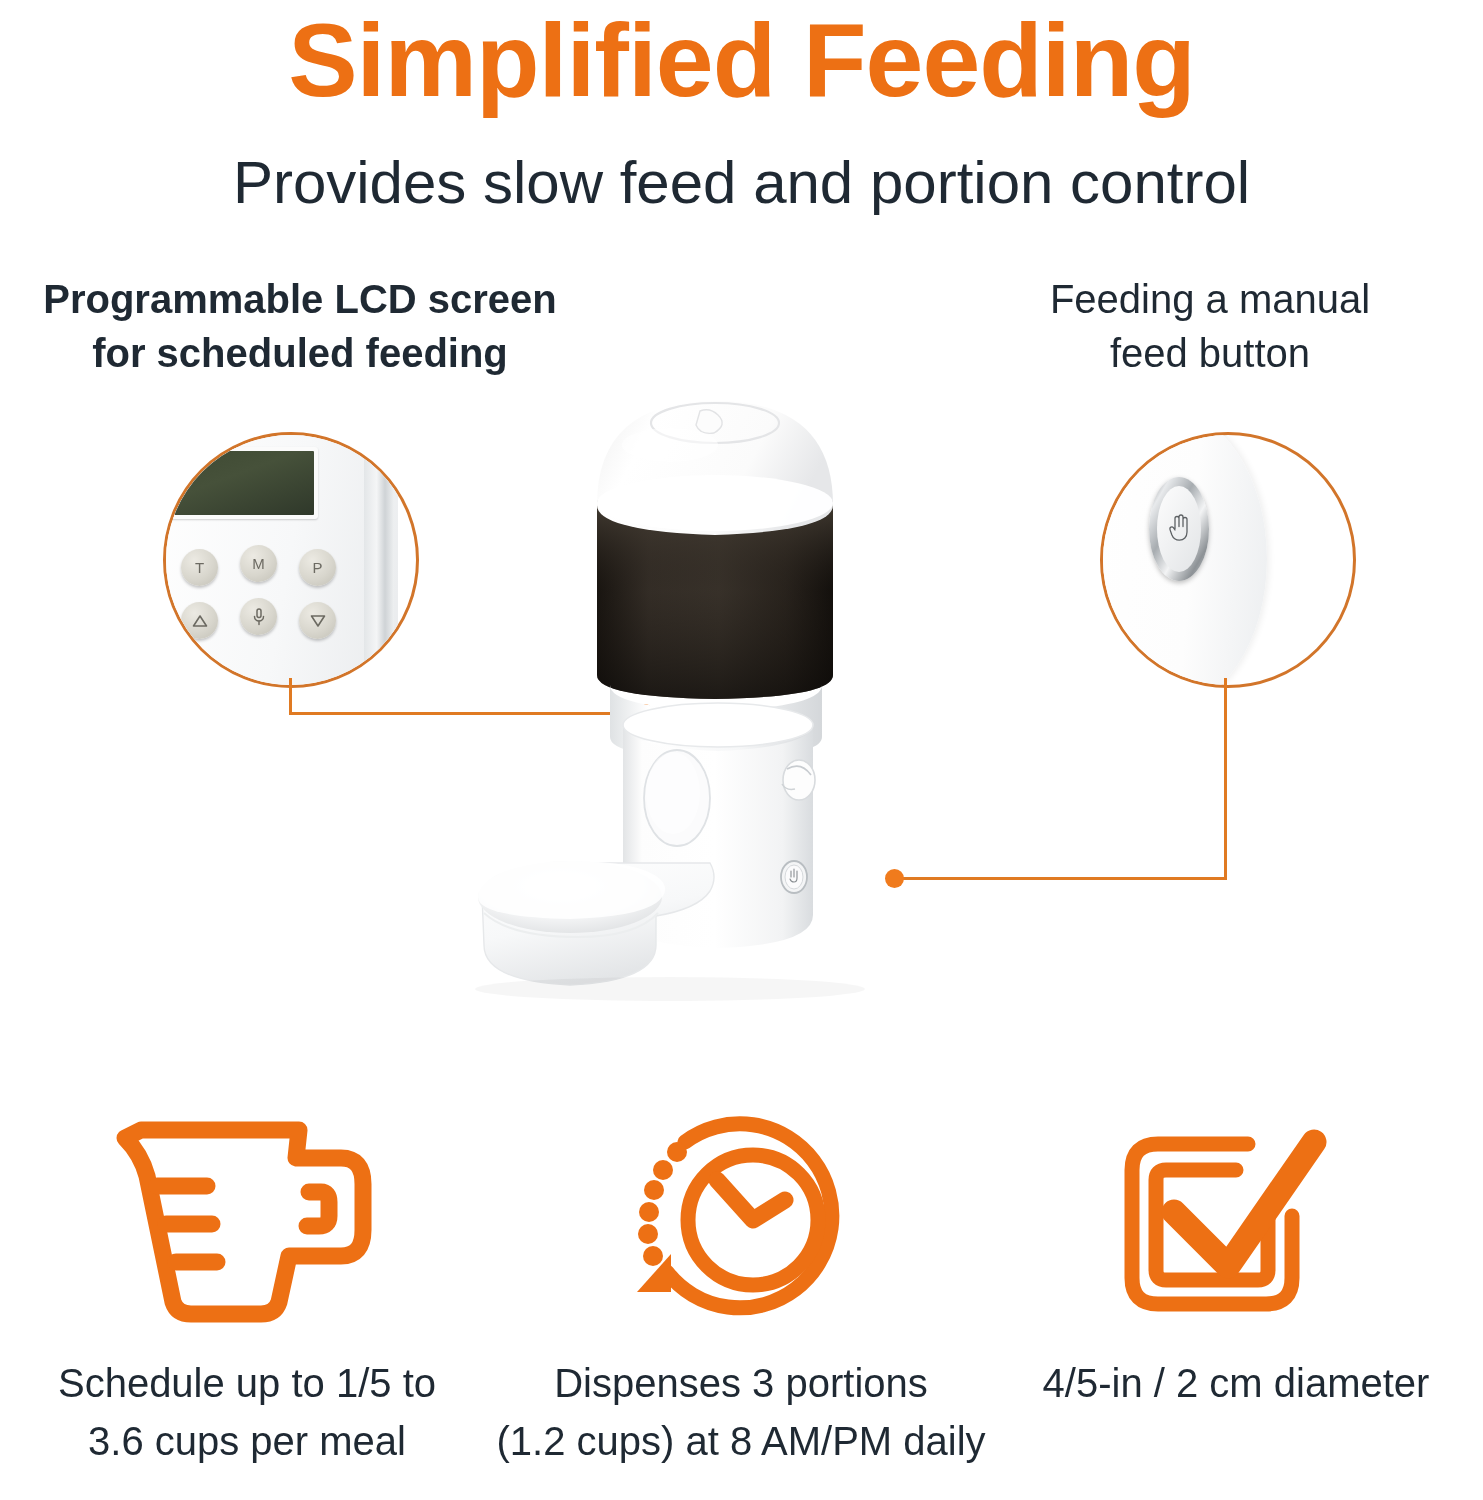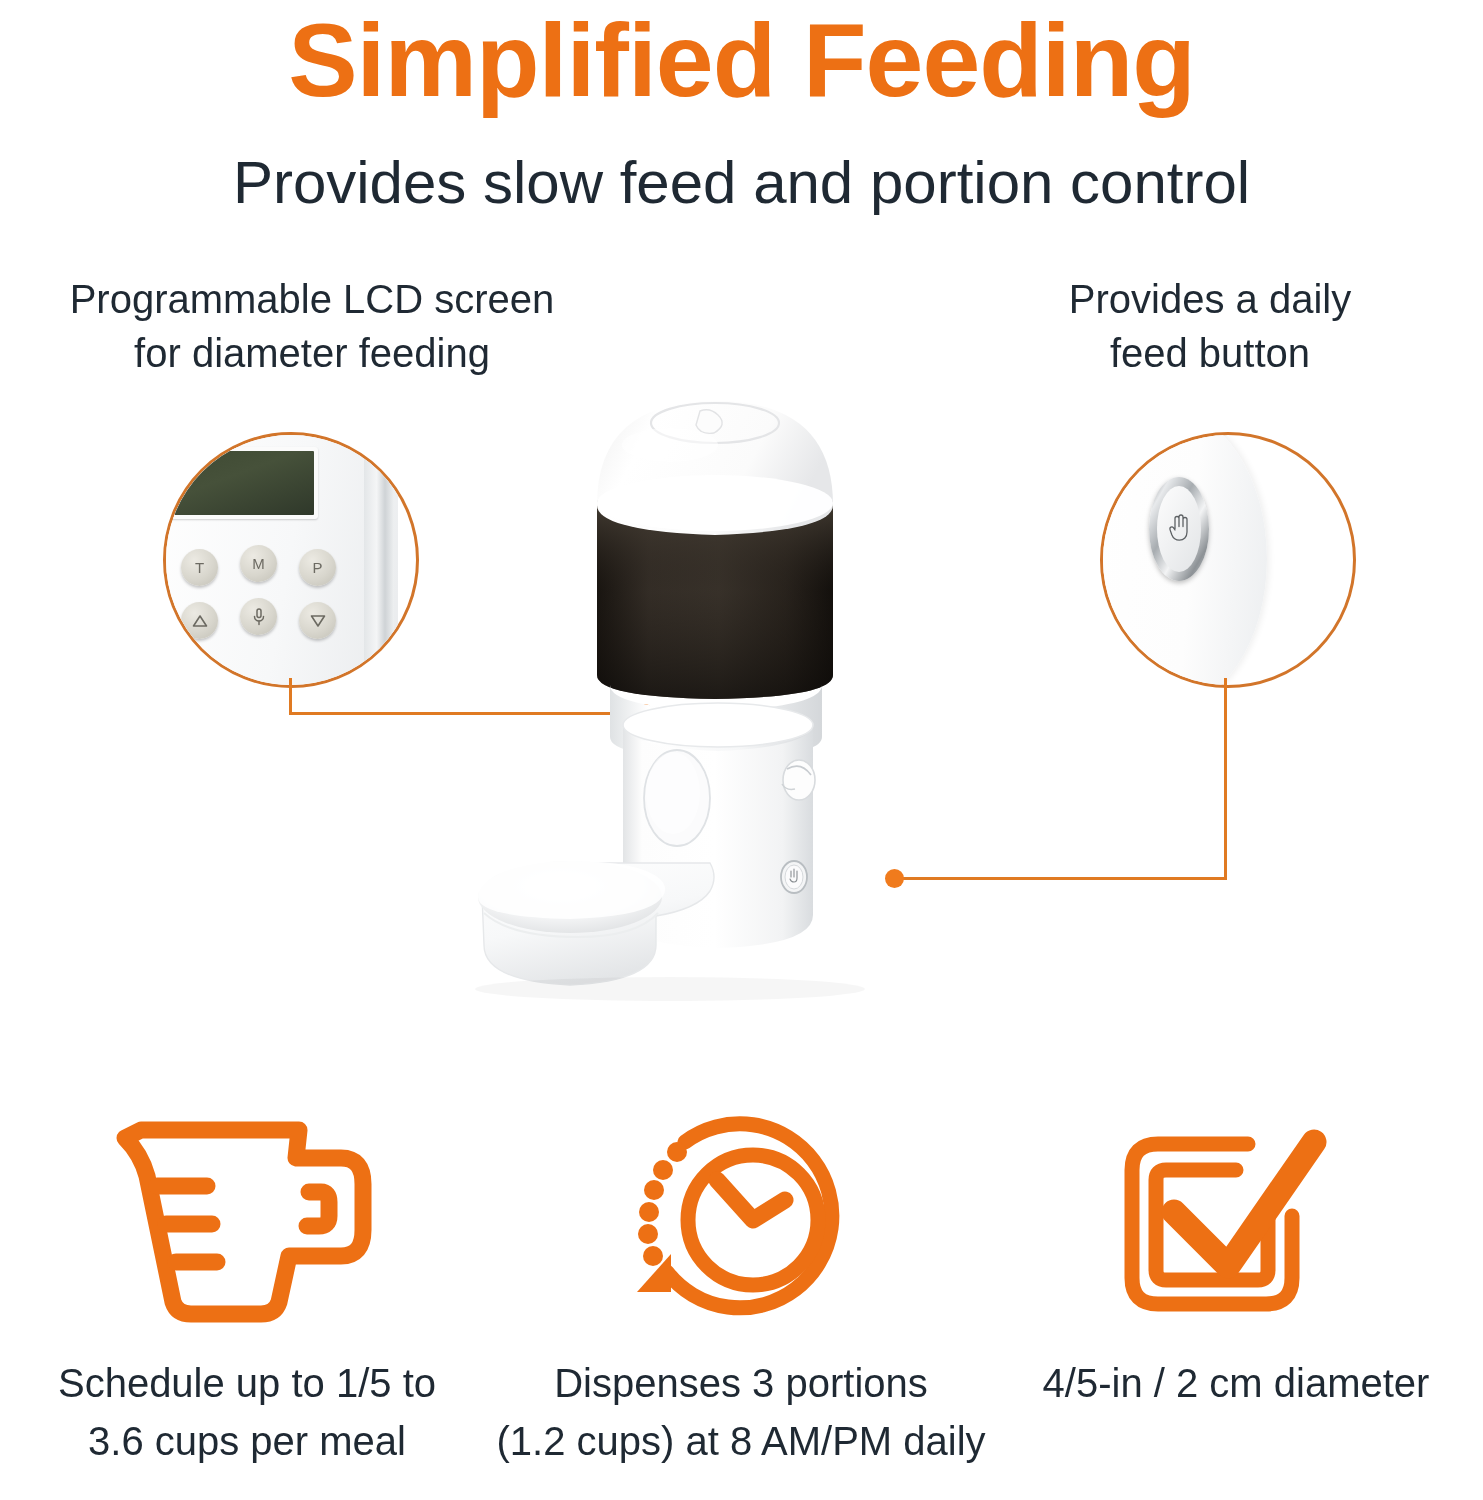--- a/index.html
+++ b/index.html
@@ -47,21 +47,21 @@
 
   
   .callout-caption {
     position: absolute;
     font-size: 40px;
     line-height: 54px;
     color: #1F2933;
     text-align: center;
     font-weight: 400;
   }
-  #caption-lcd { left: 16px; top: 272px; width: 592px; }
+  #caption-lcd { left: 4px; top: 272px; width: 592px; font-weight: bold; }
   #caption-manual { left: 950px; top: 272px; width: 520px; }
 
   
   .callout-circle {
     position: absolute;
     border-radius: 50%;
     border: 3px solid #D2752A;
     overflow: hidden;
     background: #ffffff;
   }
@@ -179,25 +179,25 @@
 </head>
 <body>
 
 <div id="page">
 
   <div id="headline">Simplified Feeding</div>
   <div id="subheadline">Provides slow feed and portion control</div>
 
   <div class="callout-caption" id="caption-lcd">
     <div>Programmable LCD screen</div>
-    <div>for diameter feeding</div>
+    <div>for scheduled feeding</div>
   </div>
 
   <div class="callout-caption" id="caption-manual">
-    <div>Provides a daily</div>
+    <div>Feeding a manual</div>
     <div>feed button</div>
   </div>
 
   <div class="callout-circle" id="circle-lcd">
     <div class="lcd-panel">
       <div class="lcd-screen-frame">
         <div class="lcd-screen"></div>
       </div>
 
       <div class="lcd-btn" style="left:33px; top:128px;">

